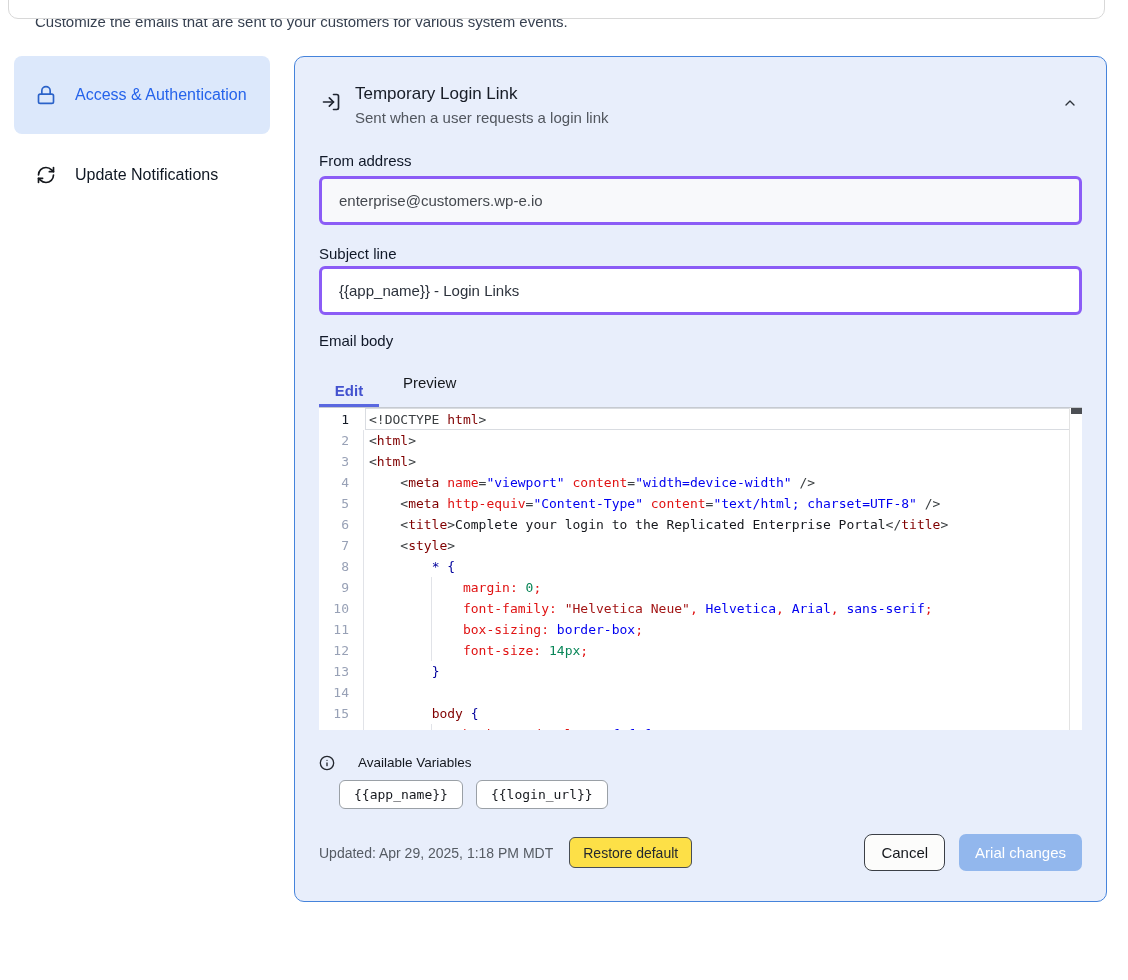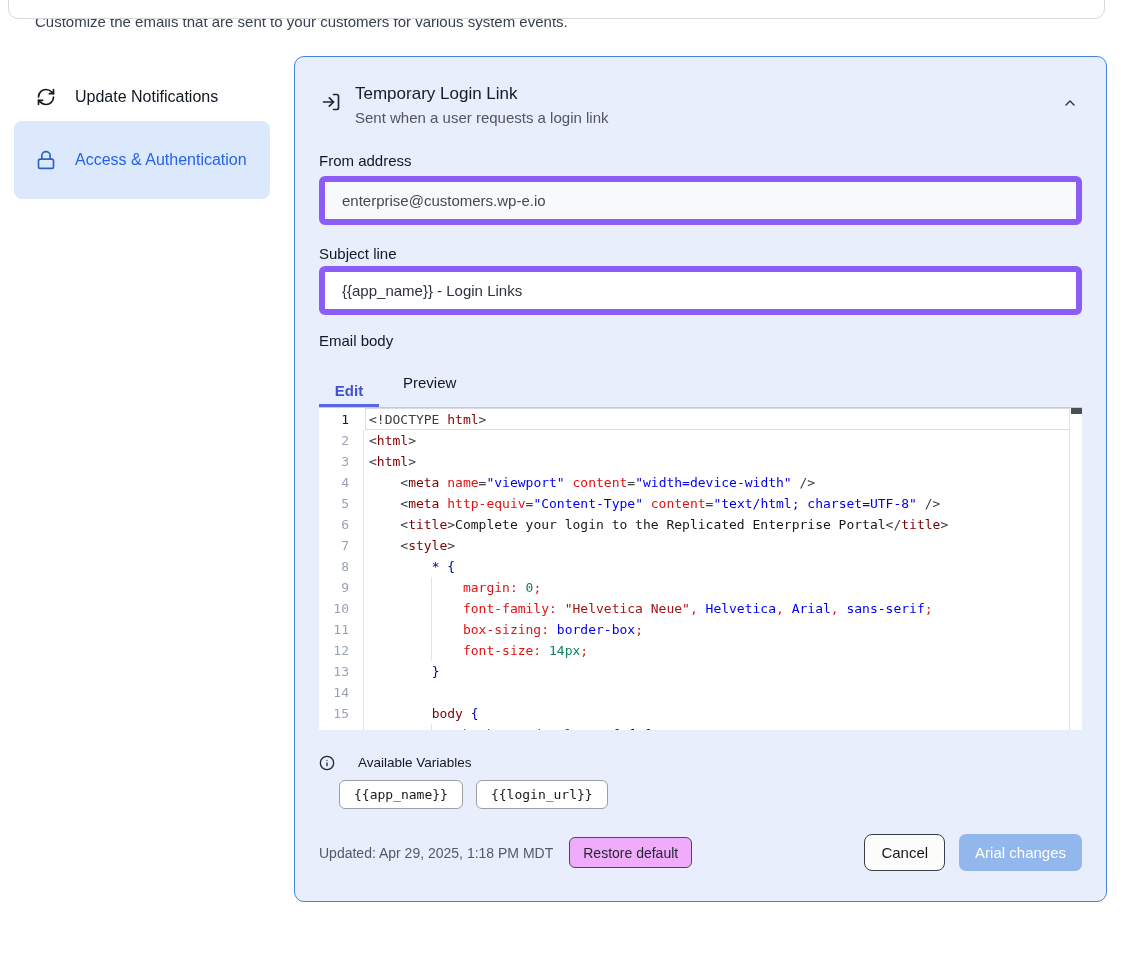--- a/index.html
+++ b/index.html
@@ -35,21 +35,21 @@
   .card-title { font-size:17px; font-weight:400; color:#171c26; line-height:22px; }
   .card-sub   { font-size:15px; color:#51565e; margin-top:4px; }
   .collapse-btn { width:24px; height:24px; margin-top:8px; border:none; background:transparent;
                   display:flex; align-items:center; justify-content:center; cursor:pointer; }
 
   .field-label { font-size:15px; color:#101828; }
   .lbl-from    { margin-top:26px; }
   .lbl-subject { margin-top:20px; }
   .lbl-body    { margin-top:17px; }
 
-  .text-input { width:100%; height:49px; border:6px solid #8b5cf6; border-radius:6px;
+  .text-input { width:100%; height:49px; border:3px solid #8b5cf6; border-radius:6px;
                 font-size:15px; padding:0 17px; font-family:"Liberation Sans",sans-serif; }
   .input-from    { margin-top:7px; background:#f8f9fb; color:#45494f; }
   .input-subject { margin-top:4px; background:#ffffff; color:#2c323c; }
 
   
   .tabs { position:relative; display:flex; margin-top:24px; height:34px; }
   .tab  { font-size:15px; background:none; border:none; cursor:pointer; padding:0;
           font-family:"Liberation Sans",sans-serif; }
   .tab-edit { width:60px; text-align:center; color:#4352cf; font-weight:700; }
   .tab-preview { margin-left:24px; color:#15181d; align-self:flex-start; padding-top:1px; }
@@ -89,59 +89,59 @@
   .chips { display:flex; gap:13px; margin-top:9px;margin-left:20px; }
   .chip { height:29px; padding:0 14px; background:#fff; border:1px solid #9aa0a6; border-radius:6px;
           font-family:"DejaVu Sans Mono",monospace; font-size:13px; color:#15181d;
           display:flex; align-items:center; cursor:pointer; }
 
   
   .foot { display:flex; align-items:center; margin-top:25px; }
   .updated { font-size:14px; color:#555b63; }
   .btn { font-family:"Liberation Sans",sans-serif; cursor:pointer; }
   .btn-restore { margin-left:16px; height:31px; padding:0 13px; font-size:14px; color:#24292f;
-                 background:#f0abfc; border:1px solid #474d55; border-radius:6px; }
+                 background:#fde047; border:1px solid #474d55; border-radius:6px; }
   .spacer { flex:1; }
   .btn-cancel { height:37px; padding:0 16px; font-size:15px; color:#15181d; background:#fcfcfb;
                 border:1.5px solid #3b3f46; border-radius:8px; }
   .btn-save { margin-left:14px; height:37px; padding:0 16px; font-size:15px; color:#ffffff;
               background:#92b7ed; border:none; border-radius:7px; }
   svg { display:block; }
 </style>
 </head>
 <body>
 
 <div class="page">
 
   <div class="top-edge"></div>
 
   <p class="page-desc">Customize the emails that are sent to your customers for various system events.</p>
 
   <div class="main-row">
 
     <div class="sidebar">
+      <div class="side-item active">
+        <span class="side-icon">
+          <svg width="20" height="20" viewBox="0 0 24 24" fill="none" stroke="#2a62c9" stroke-width="2" stroke-linecap="round" stroke-linejoin="round">
+            <rect x="3" y="11" width="18" height="11" rx="2" ry="2"></rect>
+              <path d="M7 11V7a5 5 0 0 1 10 0v4"></path>
+          </svg>
+        </span>
+        <span class="lbl">Access &amp; Authentication</span>
+      </div>
       <div class="side-item plain">
         <span class="side-icon">
           <svg width="20" height="20" viewBox="0 0 24 24" fill="none" stroke="#15181d" stroke-width="2" stroke-linecap="round" stroke-linejoin="round">
             <path d="M3 12a9 9 0 0 1 9-9 9.75 9.75 0 0 1 6.74 2.74L21 8"></path>
               <path d="M21 3v5h-5"></path>
             <path d="M21 12a9 9 0 0 1-9 9 9.75 9.75 0 0 1-6.74-2.74L3 16"></path>
               <path d="M8 16H3v5"></path>
           </svg>
         </span>
         <span class="lbl">Update Notifications</span>
-      </div>
-      <div class="side-item active">
-        <span class="side-icon">
-          <svg width="20" height="20" viewBox="0 0 24 24" fill="none" stroke="#2a62c9" stroke-width="2" stroke-linecap="round" stroke-linejoin="round">
-            <rect x="3" y="11" width="18" height="11" rx="2" ry="2"></rect>
-              <path d="M7 11V7a5 5 0 0 1 10 0v4"></path>
-          </svg>
-        </span>
-        <span class="lbl">Access &amp; Authentication</span>
       </div>
     </div>
 
     <div class="card">
 
       <div class="card-head">
         <span class="head-icon">
           <svg width="20" height="20" viewBox="0 0 24 24" fill="none" stroke="#1f2430" stroke-width="2" stroke-linecap="round" stroke-linejoin="round">
             <path d="M15 3h4a2 2 0 0 1 2 2v14a2 2 0 0 1-2 2h-4"></path>
             <polyline points="10 17 15 12 10 7"></polyline>

